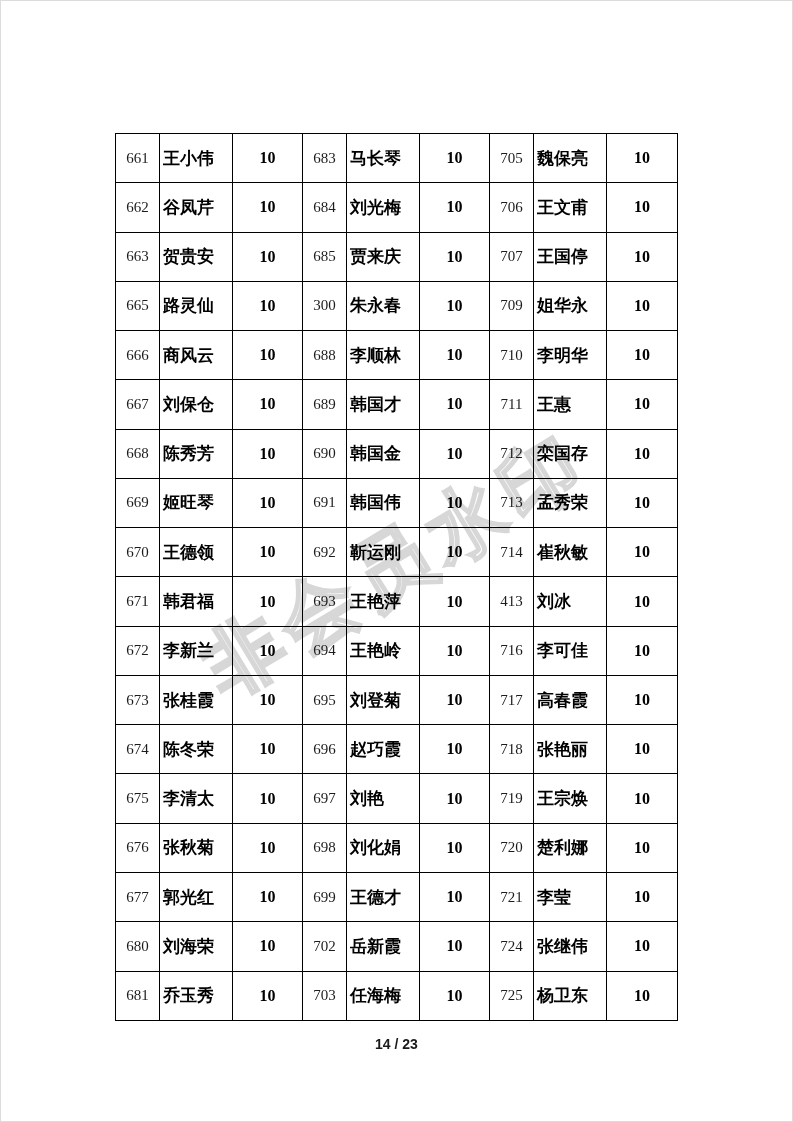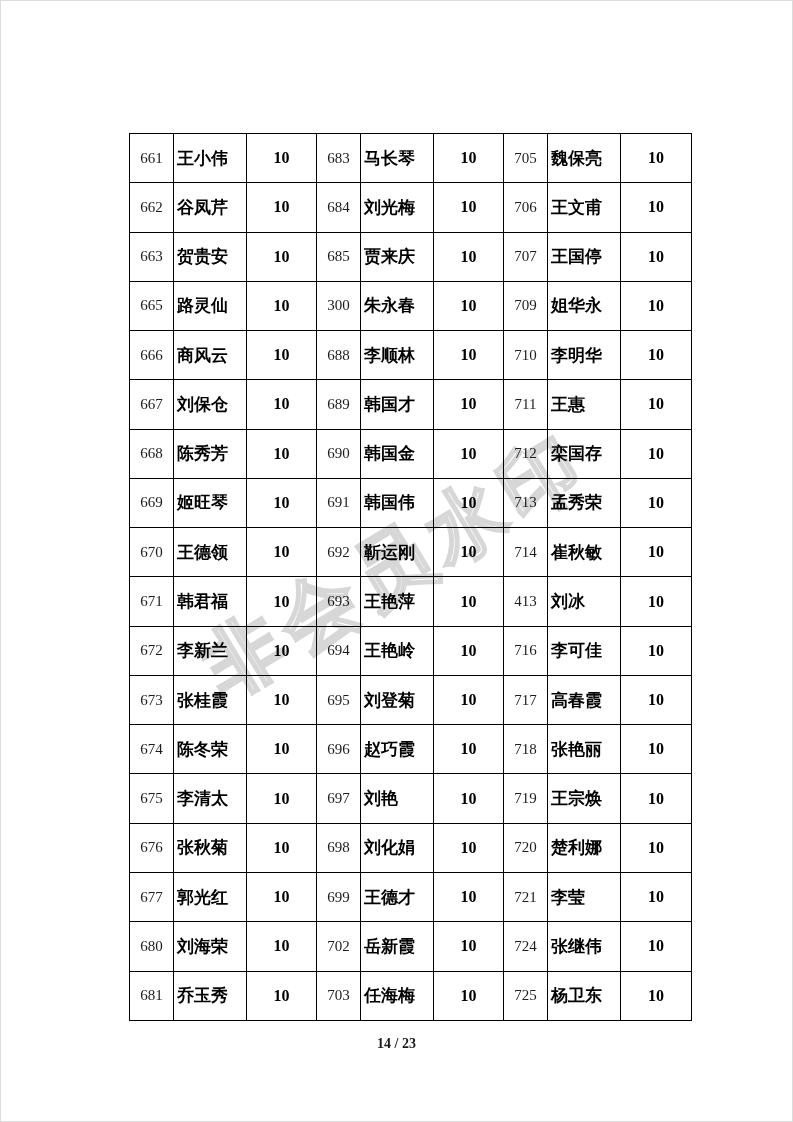--- a/index.html
+++ b/index.html
@@ -31,21 +31,21 @@
     -webkit-text-stroke: 2.5px #d7d7d7;
     text-stroke: 2.5px #d7d7d7;
     transform: rotate(-31deg);
     transform-origin: 50% 50%;
     z-index: 0;
     pointer-events: none;
     user-select: none;
   }
   table.roster {
     position: absolute;
-    left: 129px;
+    left: 115px;
     top: 133px;
     width: 562px;
     height: 888px;
     border-collapse: collapse;
     table-layout: fixed;
     z-index: 1;
     background: transparent;
   }
   table.roster td {
     border: 1px solid #000000;
@@ -74,21 +74,21 @@
     font-weight: bold;
     font-size: 16px;
     color: #000000;
   }
   .footer {
     position: absolute;
     left: 0;
     top: 1036px;
     width: 793px;
     text-align: center;
-    font-family: Liberation Serif, serif;
+    font-family: Liberation Sans, sans-serif;
     font-weight: bold;
     font-size: 14px;
     color: #1a1a1a;
     z-index: 1;
   }
 </style>
 </head>
 <body>
 
 <div class="page">

